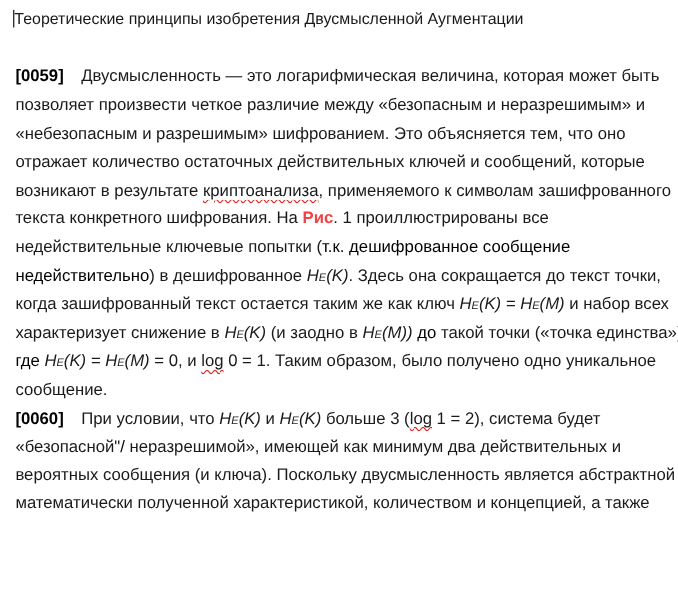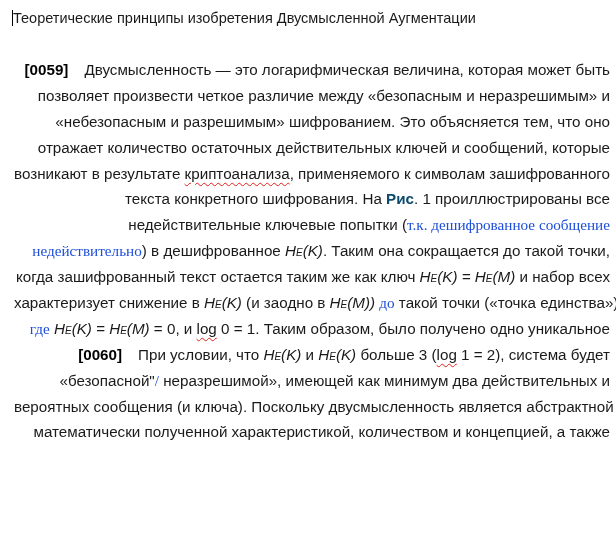--- a/index.html
+++ b/index.html
@@ -14,21 +14,20 @@
       position: relative;
       font-family: "Liberation Sans", "DejaVu Sans", sans-serif;
       color: #1a1a1a;
     }
     .page {
       position: absolute;
       left: 0;
       top: 0;
       width: 616px;
       height: 480px;
-      text-align: right;
     }
     .title {
       position: absolute;
       left: 12px;
       top: 9px;
       font-size: 14.5px;
       line-height: 18px;
       color: #1a1a1a;
       white-space: nowrap;
     }
@@ -52,22 +51,22 @@
     .line {
       display: block;
       white-space: nowrap;
       height: 25.9px;
     }
     .pnum {
       font-weight: bold;
       color: #000;
       margin-right: 16px;
     }
-    .red { color: #1d4ed8; font-family: Liberation Serif, serif; }
-    .red-bold { color: #0c4a6e; font-weight: bold; }
+    .red { color: #000000; }
+    .red-bold { color: #ef4444; font-weight: bold; }
     .math { font-style: italic; }
     .sub { font-size: 10px; font-style: italic; vertical-align: 0px; }
     .squiggle {
       text-decoration: underline wavy #e0201b;
       text-decoration-thickness: 1px;
       text-underline-offset: 3px;
     }
   </style>
 </head>
 <body>
@@ -79,24 +78,25 @@
 
   <div class="body-text" id="body-text">
       <div>
         <span class="line"><span class="pnum">[0059]</span><span>Двусмысленность — это логарифмическая величина, которая может быть</span></span>
         <span class="line"><span>позволяет произвести четкое различие между «безопасным и неразрешимым» и</span></span>
         <span class="line"><span>«небезопасным и разрешимым» шифрованием. Это объясняется тем, что оно</span></span>
         <span class="line"><span>отражает количество остаточных действительных ключей и сообщений, которые</span></span>
         <span class="line"><span>возникают в результате </span><span class="squiggle">криптоанализа</span><span>, применяемого к символам зашифрованного</span></span>
         <span class="line"><span>текста конкретного шифрования. На </span><span class="red-bold">Рис</span><span>. 1 проиллюстрированы все</span></span>
         <span class="line"><span>недействительные ключевые попытки (</span><span class="red">т.к. дешифрованное сообщение</span></span>
-        <span class="line"><span class="red">недействительно</span><span>) в дешифрованное </span><span class="math">H</span><span class="sub">E</span><span class="math">(K)</span><span>. Таким она сокращается до такой точки,</span></span>
+        <span class="line"><span class="red">недействительно</span><span>) в дешифрованное </span><span class="math">H</span><span class="sub">E</span><span class="math">(K)</span><span>. Здесь она сокращается до текст точки,</span></span>
         <span class="line"><span>когда зашифрованный текст остается таким же как ключ </span><span class="math">H</span><span class="sub">E</span><span class="math">(K) = H</span><span class="sub">E</span><span class="math">(M)</span><span> и набор всех</span></span>
         <span class="line"><span>характеризует снижение в </span><span class="math">H</span><span class="sub">E</span><span class="math">(K)</span><span> (и заодно в </span><span class="math">H</span><span class="sub">E</span><span class="math">(M))</span><span> </span><span class="red">до</span><span> такой точки («точка единства»),</span></span>
         <span class="line"><span class="red">где</span><span> </span><span class="math">H</span><span class="sub">E</span><span class="math">(K) = H</span><span class="sub">E</span><span class="math">(M)</span><span> = 0, и </span><span class="squiggle">log</span><span> 0 = 1. Таким образом, было получено одно уникальное</span></span>
+        <span class="line"><span>сообщение.</span></span>
       </div>
       <div>
         <span class="line"><span class="pnum">[0060]</span><span>При условии, что </span><span class="math">H</span><span class="sub">E</span><span class="math">(K)</span><span> и </span><span class="math">H</span><span class="sub">E</span><span class="math">(K)</span><span> больше 3 (</span><span class="squiggle">log</span><span> 1 = 2), система будет</span></span>
         <span class="line"><span>«безопасной"</span><span class="red">/</span><span> неразрешимой», имеющей как минимум два действительных и</span></span>
         <span class="line"><span>вероятных сообщения (и ключа). Поскольку двусмысленность является абстрактной</span></span>
         <span class="line"><span>математически полученной характеристикой, количеством и концепцией, а также</span></span>
       </div>
     </div>
 </div>
 

